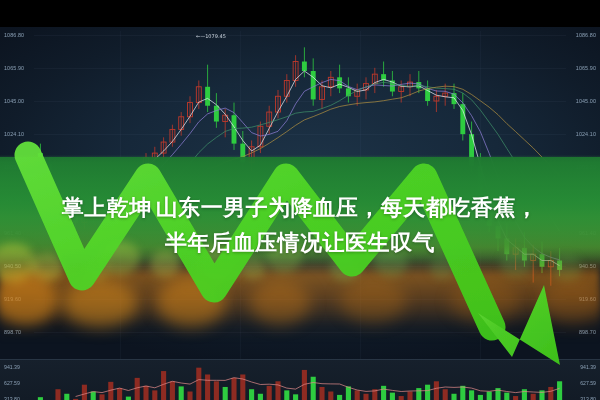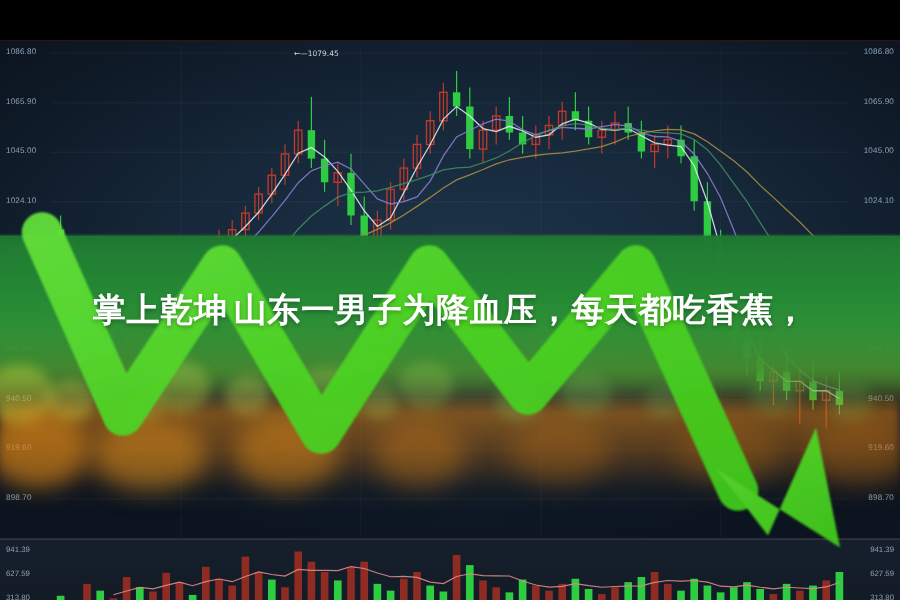--- a/index.html
+++ b/index.html
@@ -429,15 +429,16 @@
         <polygon points="470,268 556,330 520,258 492,312 476,300" fill="#4ed325" opacity="0"></polygon>
         <path d="M 482,246 L 556,332 L 545,268 L 470,292 Z" fill="#4ed325" opacity="0"></path>
         <polygon points="488,252 560,336 548,266 502,300" fill="#4ed325" opacity="0"></polygon>
         <polygon points="478,286 560,338 544,258 512,330" fill="url(#arrGrad)"></polygon>
       </g>
     </svg>
   </div>
 
   <div class="headline">
     <span class="line"><span class="hl-brand">掌上乾坤</span><span>山东一男子为降血压，每天都吃香蕉，</span></span>
+    <span class="line">半年后血压情况让医生叹气</span>
   </div>
 
 </div>
 
 </body></html>

